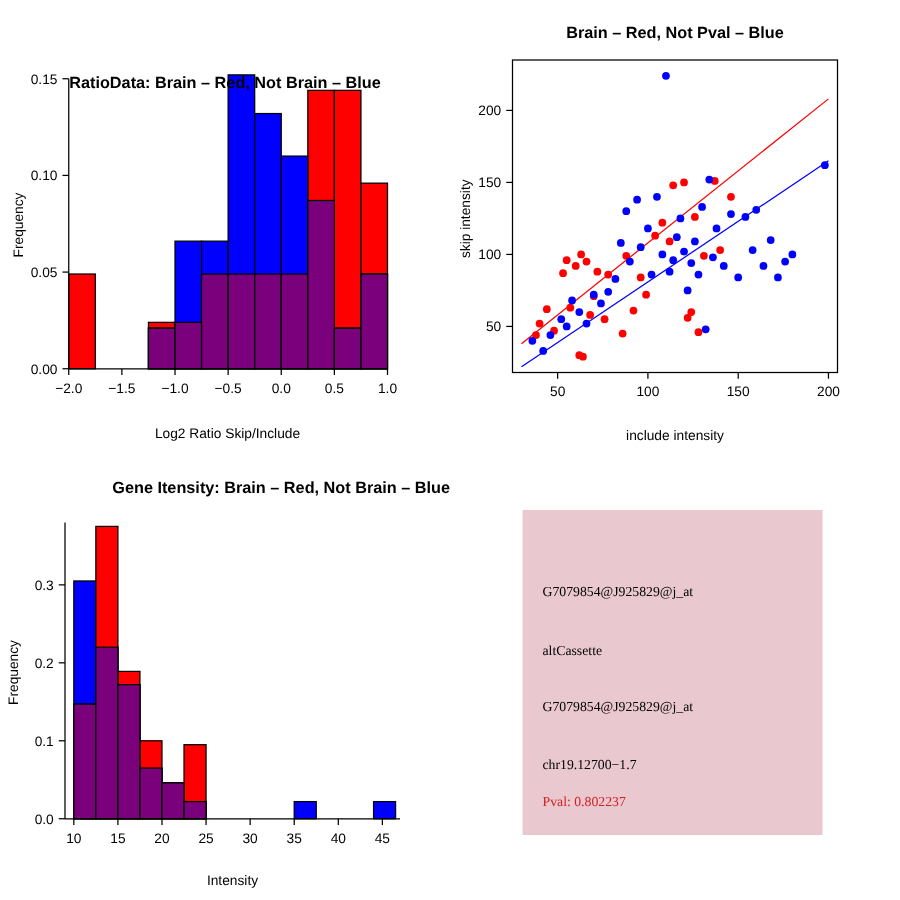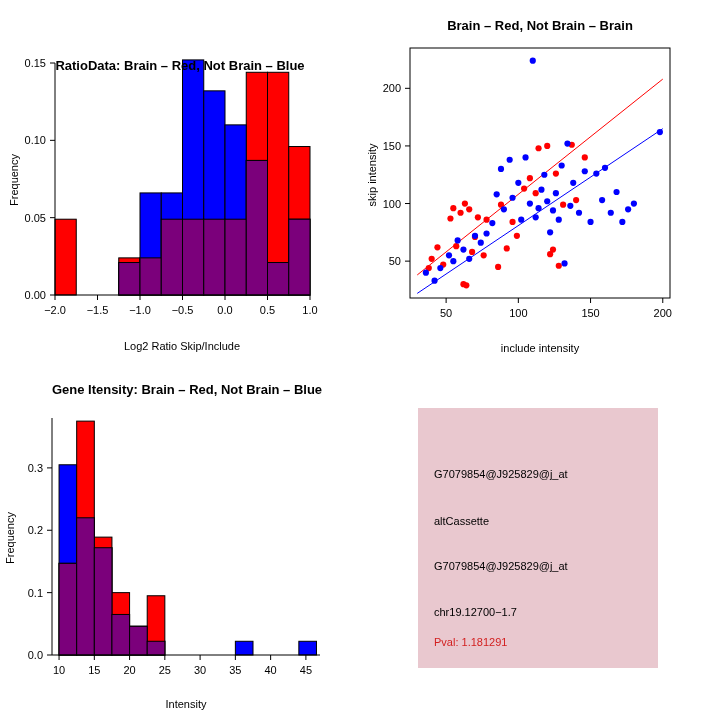--- a/index.html
+++ b/index.html
@@ -4,21 +4,21 @@
 <style>
   html,body{margin:0;padding:0;}
   body{width:720px;height:720px;background:#ffffff;font-family:"Liberation Sans",sans-serif;color:#000;overflow:hidden;}
   #root{position:relative;width:720px;height:720px;}
   .panel{position:absolute;}
   .ptitle{font-size:13px;font-weight:bold;text-align:center;white-space:nowrap;}
   svg{display:block;}
   text{font-family:"Liberation Sans",sans-serif;}
   .axlab{font-size:11px;}
   .infobox{position:absolute;left:418px;top:408px;width:240px;height:260px;background:#e9c8cf;}
-  .infoline{position:absolute;left:16px;font-size:11px;color:#000;}
+  .infoline{position:absolute;left:16px;font-size:11px;color:#000;font-family:Liberation Serif, serif;}
   .infoline.pval{color:#d21f1f;}
 </style>
 </head>
 <body>
 
 <div id="root">
 
   <div class="panel" style="left:0;top:0;width:360px;height:360px;">
     <div class="ptitle" style="width:360px;top:18px;position:absolute;margin-top:40px;">RatioData: Brain – Red, Not Brain – Blue</div>
     <svg width="360" height="360" viewBox="0 0 360 360">
@@ -80,21 +80,21 @@
           <text x="46" y="221.66666666666666" text-anchor="end" font-size="11">0.05</text>
           <text x="46" y="144.33333333333331" text-anchor="end" font-size="11">0.10</text>
           <text x="46" y="67" text-anchor="end" font-size="11">0.15</text>
         </g>
       <text x="182" y="350" text-anchor="middle" class="axlab">Log2 Ratio Skip/Include</text>
       <text x="18" y="180" text-anchor="middle" class="axlab" transform="rotate(-90 18 180)">Frequency</text>
     </svg>
   </div>
 
   <div class="panel" style="left:360px;top:0;width:360px;height:360px;">
-    <div class="ptitle" style="width:360px;top:18px;position:absolute;">Brain – Red, Not Brain – Brain</div>
+    <div class="ptitle" style="width:360px;top:18px;position:absolute;">Brain – Red, Not Pval – Blue</div>
     <svg width="360" height="360" viewBox="0 0 360 360">
       <rect x="50" y="48" width="260" height="250" fill="none" stroke="#000" stroke-width="1"></rect>
       <g id="p2lines">
           <line x1="57.22222222222222" y1="274.9585253456221" x2="302.77777777777777" y2="79.10599078341014" stroke="#FF0000" stroke-width="1"></line>
           <line x1="57.22222222222222" y1="293.39170506912444" x2="302.77777777777777" y2="128.6451612903226" stroke="#0000FF" stroke-width="1"></line>
         </g>
       <g id="p2pts">
           <circle cx="68.77777777777777" cy="268.04608294930875" r="3.1" fill="#FF0000"></circle>
           <circle cx="71.66666666666666" cy="258.8294930875576" r="3.1" fill="#FF0000"></circle>
           <circle cx="77.44444444444444" cy="247.30875576036865" r="3.1" fill="#FF0000"></circle>
@@ -198,21 +198,21 @@
           <text x="41" y="207.5299539170507" text-anchor="end" font-size="11">100</text>
           <text x="41" y="149.926267281106" text-anchor="end" font-size="11">150</text>
           <text x="41" y="92.32258064516128" text-anchor="end" font-size="11">200</text>
         </g>
       <text x="180" y="352" text-anchor="middle" class="axlab">include intensity</text>
       <text x="16" y="175" text-anchor="middle" class="axlab" transform="rotate(-90 16 175)">skip intensity</text>
     </svg>
   </div>
 
   <div class="panel" style="left:0;top:360px;width:360px;height:360px;">
-    <div class="ptitle" style="width:360px;top:22px;position:absolute;text-align:center;padding-left:14px;box-sizing:border-box;">Gene Itensity: Brain – Red, Not Brain – Blue</div>
+    <div class="ptitle" style="width:360px;top:22px;position:absolute;text-align:right;padding-left:14px;box-sizing:border-box;">Gene Itensity: Brain – Red, Not Brain – Blue</div>
     <svg width="360" height="360" viewBox="0 0 360 360">
       <g id="p3bars">
           <rect x="59.05263157894737" y="104.7763157894737" width="17.63157894736841" height="190.2236842105263" fill="#0000FF" stroke="#000" stroke-width="1"></rect>
           <rect x="76.68421052631578" y="157.78947368421052" width="17.631578947368425" height="137.21052631578948" fill="#0000FF" stroke="#000" stroke-width="1"></rect>
           <rect x="94.3157894736842" y="187.7263157894737" width="17.631578947368425" height="107.27368421052631" fill="#0000FF" stroke="#000" stroke-width="1"></rect>
           <rect x="111.94736842105263" y="254.46052631578948" width="17.63157894736841" height="40.53947368421052" fill="#0000FF" stroke="#000" stroke-width="1"></rect>
           <rect x="129.57894736842104" y="266.3105263157895" width="17.63157894736844" height="28.689473684210498" fill="#0000FF" stroke="#000" stroke-width="1"></rect>
           <rect x="147.21052631578948" y="281.27894736842103" width="17.63157894736841" height="13.72105263157897" fill="#0000FF" stroke="#000" stroke-width="1"></rect>
           <rect x="235.3684210526316" y="281.27894736842103" width="17.63157894736841" height="13.72105263157897" fill="#0000FF" stroke="#000" stroke-width="1"></rect>
           <rect x="298.8421052631579" y="281.27894736842103" width="17.631578947368382" height="13.72105263157897" fill="#0000FF" stroke="#000" stroke-width="1"></rect>
@@ -262,16 +262,16 @@
       <text x="186" y="348" text-anchor="middle" class="axlab">Intensity</text>
       <text x="14" y="178" text-anchor="middle" class="axlab" transform="rotate(-90 14 178)">Frequency</text>
     </svg>
   </div>
 
   <div class="infobox">
     <div class="infoline" style="top:60px;">G7079854@J925829@j_at</div>
     <div class="infoline" style="top:107px;">altCassette</div>
     <div class="infoline" style="top:152px;">G7079854@J925829@j_at</div>
     <div class="infoline" style="top:198px;">chr19.12700−1.7</div>
-    <div class="infoline pval" style="top:228px;">Pval: 1.181291</div>
+    <div class="infoline pval" style="top:228px;">Pval: 0.802237</div>
   </div>
 
 </div>
 
 </body></html>

